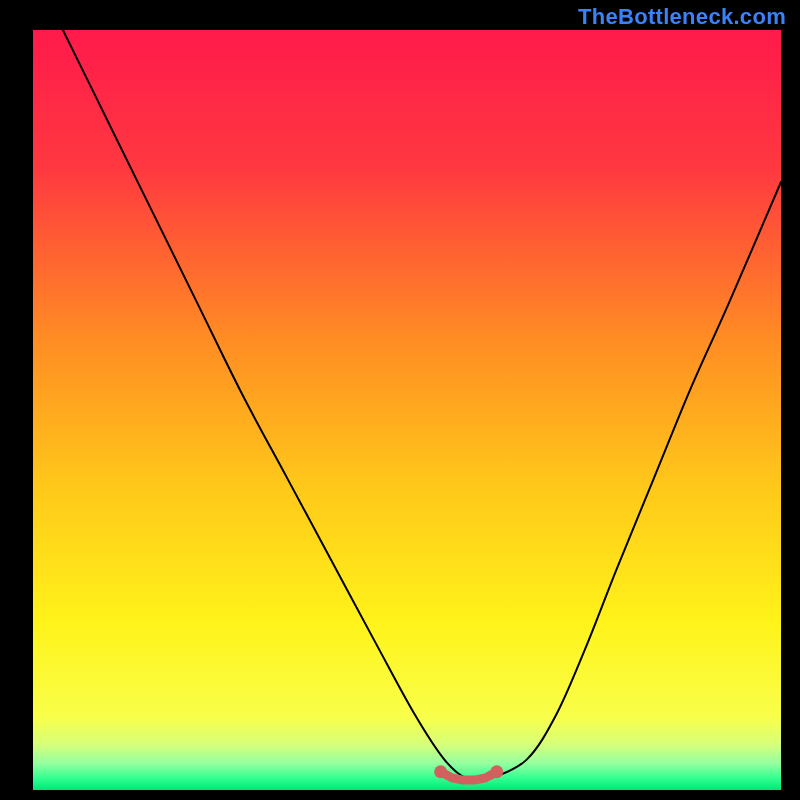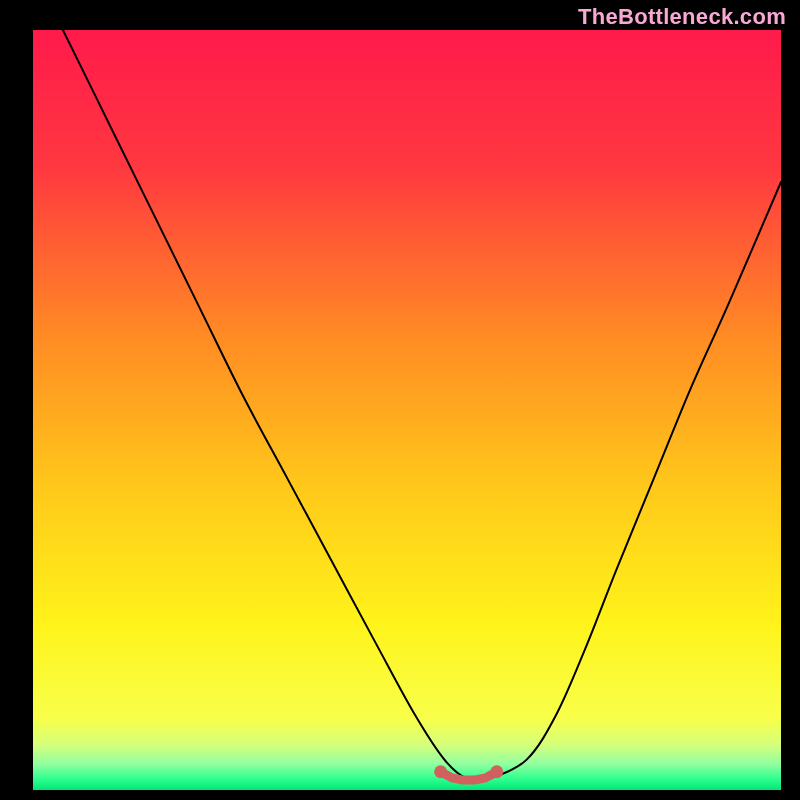--- a/index.html
+++ b/index.html
@@ -16,21 +16,21 @@
     height: 800px;
     background: #000;
   }
   .watermark {
     position: absolute;
     top: 4px;
     right: 14px;
     font-family: Arial, Helvetica, sans-serif;
     font-size: 22px;
     font-weight: 600;
-    color: #f9a8d4;
+    color: #3b82f6;
     letter-spacing: 0.3px;
   }
   svg {
     display: block;
   }
 </style>
 </head>
 <body>
 <div class="frame">
 

